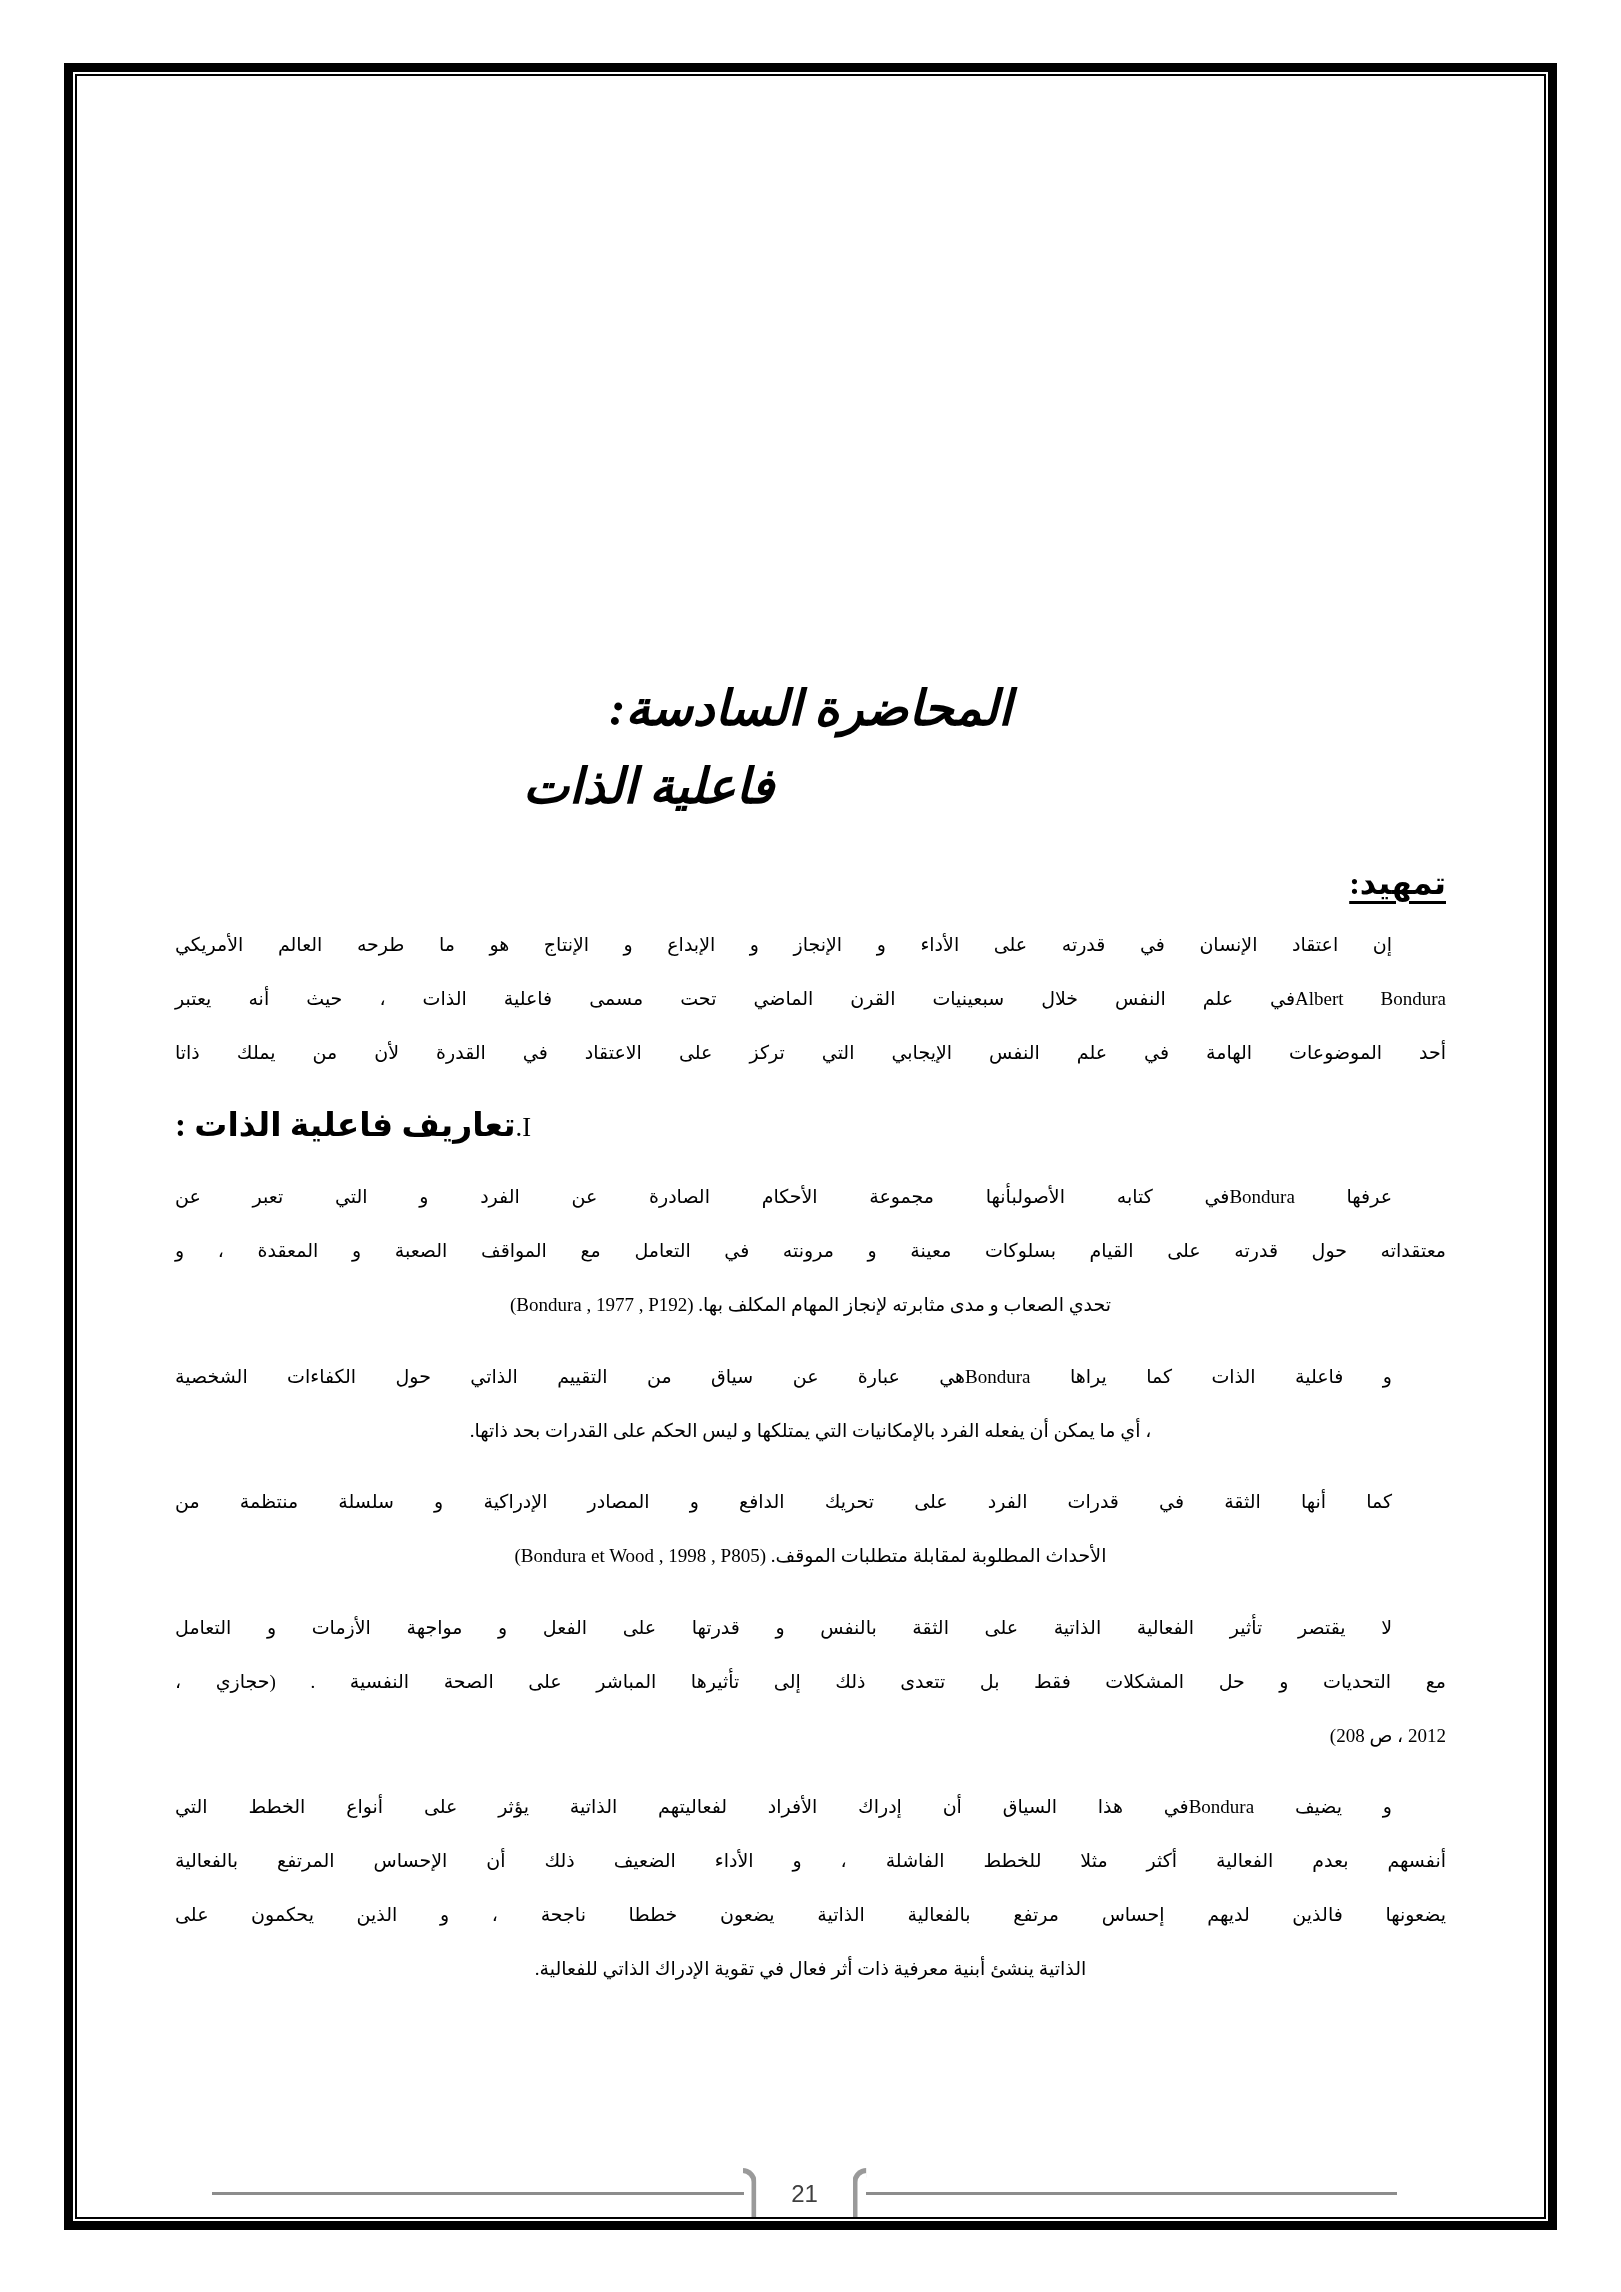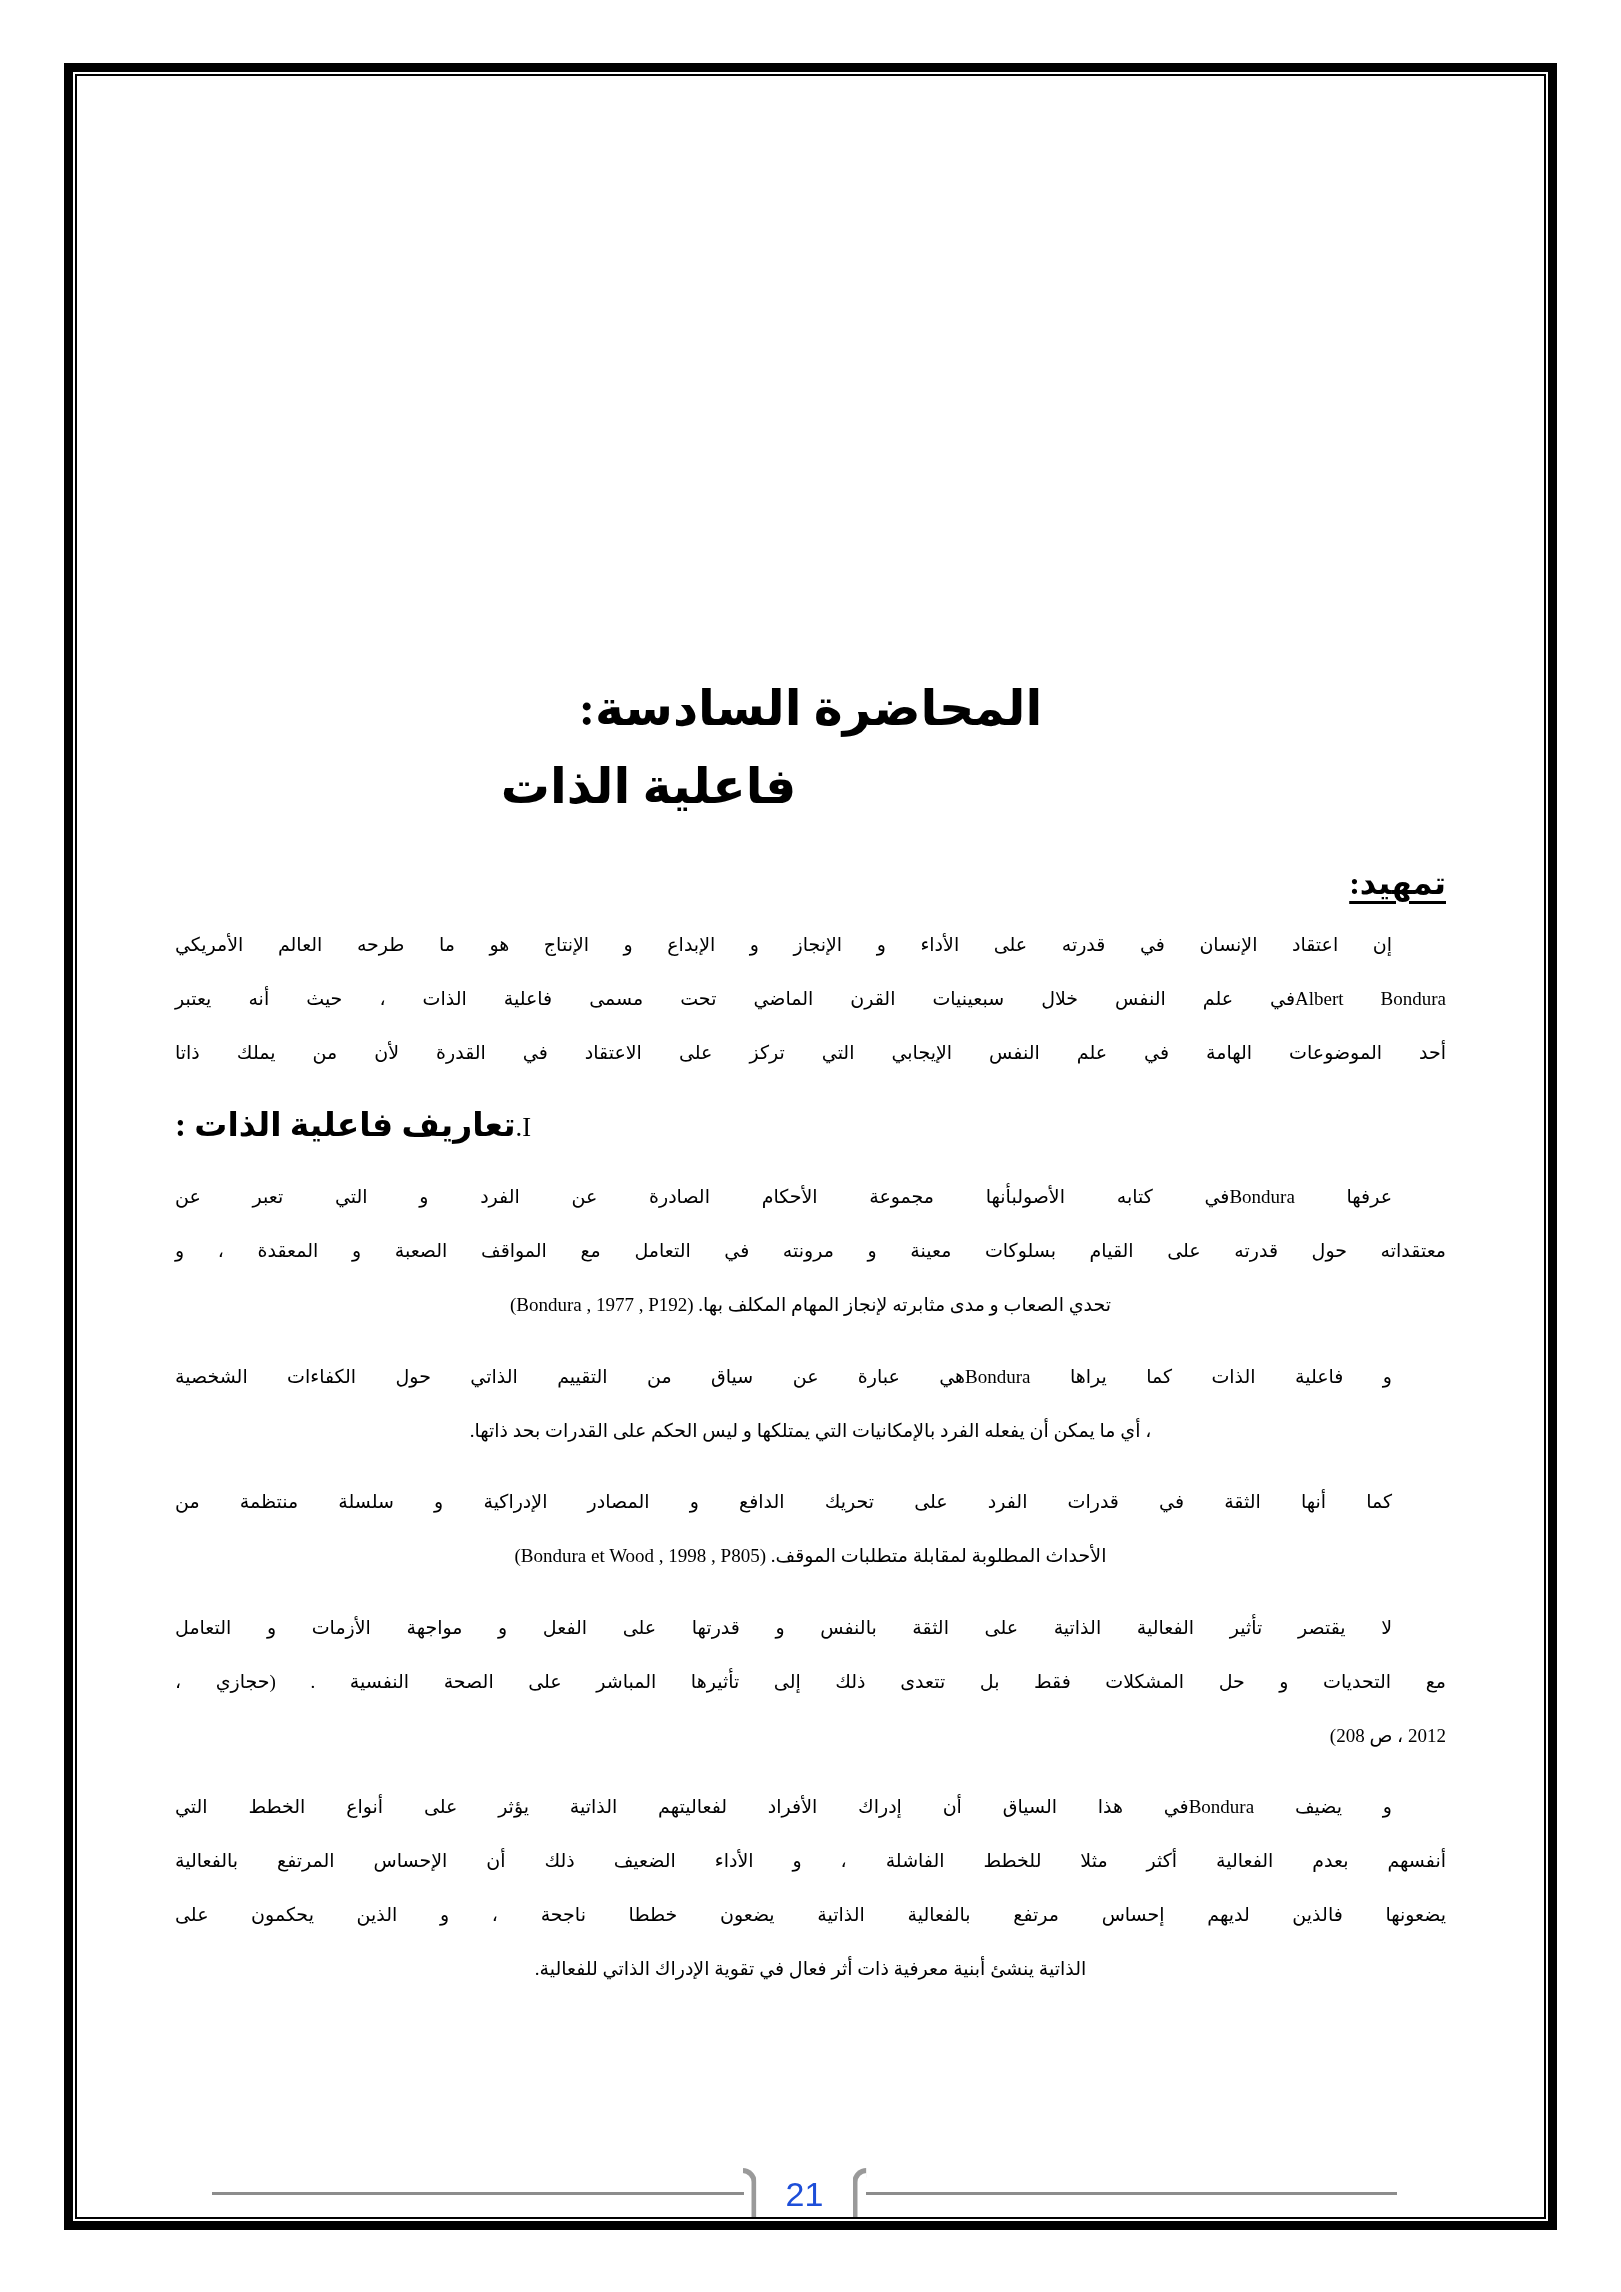--- a/index.html
+++ b/index.html
@@ -33,20 +33,21 @@
     padding: 594px 98px 0 98px;
     direction: rtl;
   }
   .title-main, .title-sub {
     margin: 0;
     font-weight: bold;
     font-size: 49px;
     line-height: 78px;
     text-align: center;
     font-family: "Liberation Serif", "DejaVu Sans", sans-serif;
+    font-style: italic;
   }
   .title-sub { transform: translateX(-162px); }
 
   .heading-tamhid {
     margin: 33px 0 9.8px 0;
     font-size: 32px;
     font-weight: bold;
     line-height: 49px;
   }
   .heading-tamhid .underlined {
@@ -111,24 +112,24 @@
     border-top: 5.9px solid #9a9a9a;
     border-top-right-radius: 15.7px;
   }
   .bracket.right {
     border-left: 5.9px solid #9a9a9a;
     border-top: 5.9px solid #9a9a9a;
     border-top-left-radius: 15.7px;
   }
   .pagenum {
     font-family: "Liberation Sans", sans-serif;
-    font-size: 34px;
+    font-size: 24px;
     line-height: 30px;
     margin-bottom: 7.8px;
-    color: #1d4ed8;
+    color: #404040;
   }
 </style>
 </head>
 <body>
 
 <div class="frame-outer">
   <div class="frame-inner">
 
     <div class="content">
 

